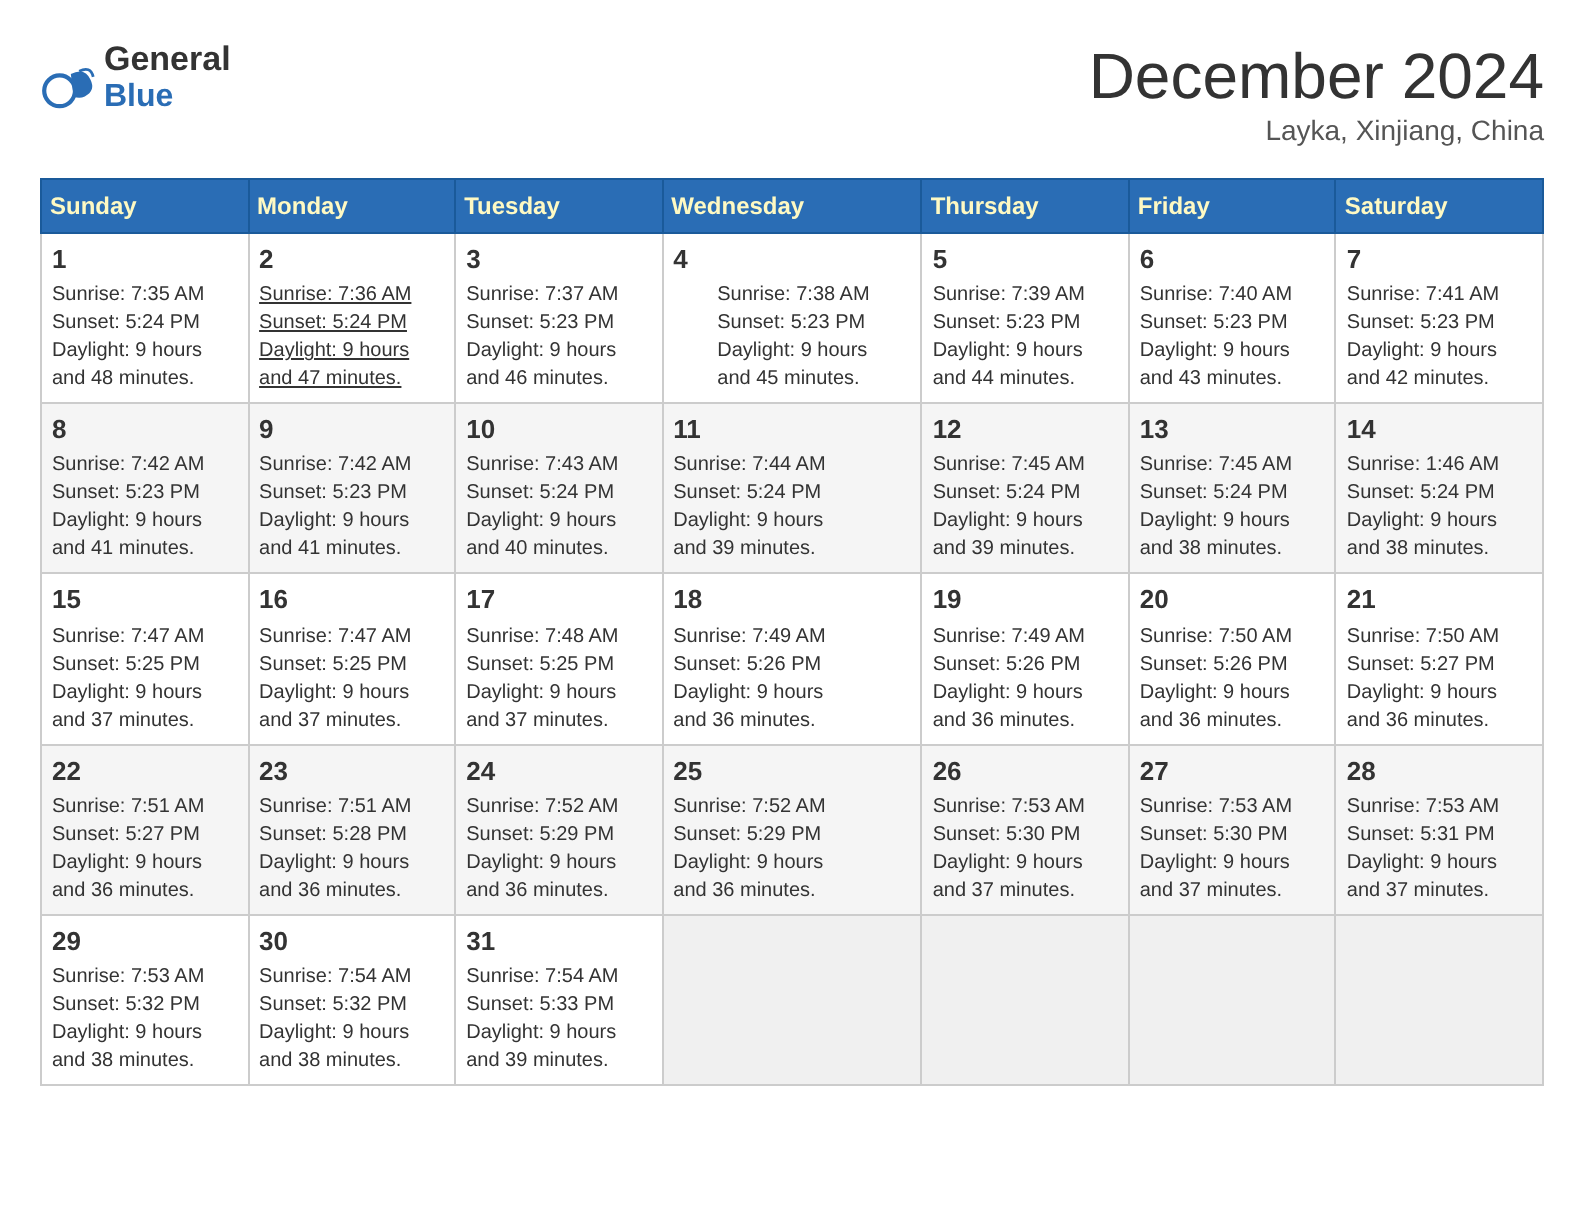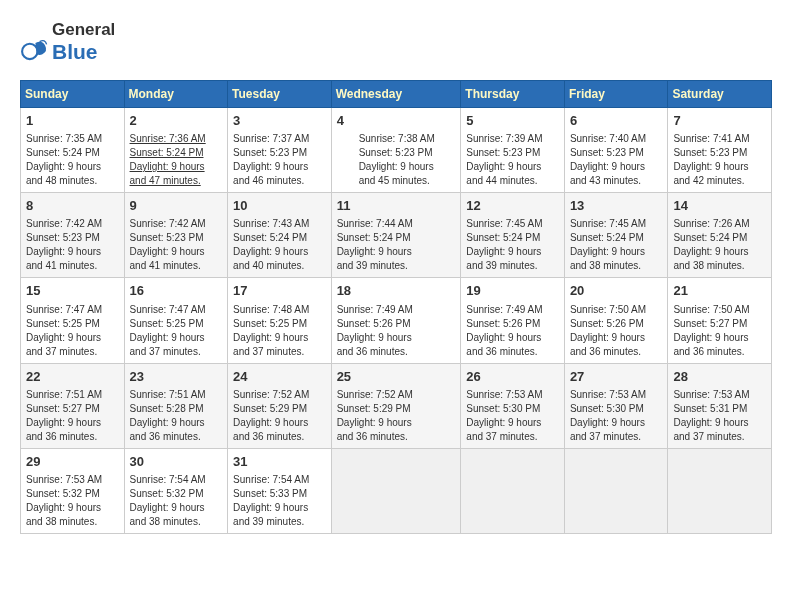--- a/index.html
+++ b/index.html
@@ -80,22 +80,26 @@
 
 <div class="header">
   <div class="logo">
     <svg class="logo-icon" viewBox="0 0 40 40" xmlns="http://www.w3.org/2000/svg">
       <circle cx="14" cy="22" r="11" fill="none" stroke="#2a6db5" stroke-width="3"></circle>
       <path d="M22 10 Q32 5 36 14 Q40 22 32 26 Q28 28 24 26" fill="#2a6db5"></path>
       <path d="M28 8 Q36 4 38 12" fill="none" stroke="#2a6db5" stroke-width="2"></path>
     </svg>
     <div>
       <div style="font-size:17px;font-weight:bold;color:#333;">General</div>
-      <div style="font-size:21px;font-weight:bold;color:#2a6db5;">Blue</div>
+      <div style="font-size:16px;font-weight:bold;color:#2a6db5;">Blue</div>
     </div>
+  </div>
+  <div class="title-block">
+    <div class="month-title">December 2024</div>
+    <div class="subtitle">Layka, Xinjiang, China</div>
   </div>
 </div>
 
 <table>
   <thead>
     <tr id="header-row">
         <th>Sunday</th>
         <th>Monday</th>
         <th>Tuesday</th>
         <th>Wednesday</th>
@@ -194,21 +198,21 @@
         </td>
         <td>
           <span class="day-num">13</span>
           <div class="day-info" style="white-space: pre-line;">Sunrise: 7:45 AM
 Sunset: 5:24 PM
 Daylight: 9 hours
 and 38 minutes.</div>
         </td>
         <td>
           <span class="day-num">14</span>
-          <div class="day-info" style="white-space: pre-line;">Sunrise: 7:26 AM
+          <div class="day-info" style="white-space: pre-line;">Sunrise: 1:46 AM
 Sunset: 5:24 PM
 Daylight: 9 hours
 and 38 minutes.</div>
         </td>
       </tr>
       <tr>
         <td>
           <span class="day-num">15</span>
           <div class="day-info" style="white-space: pre-line;">Sunrise: 7:47 AM
 Sunset: 5:25 PM

